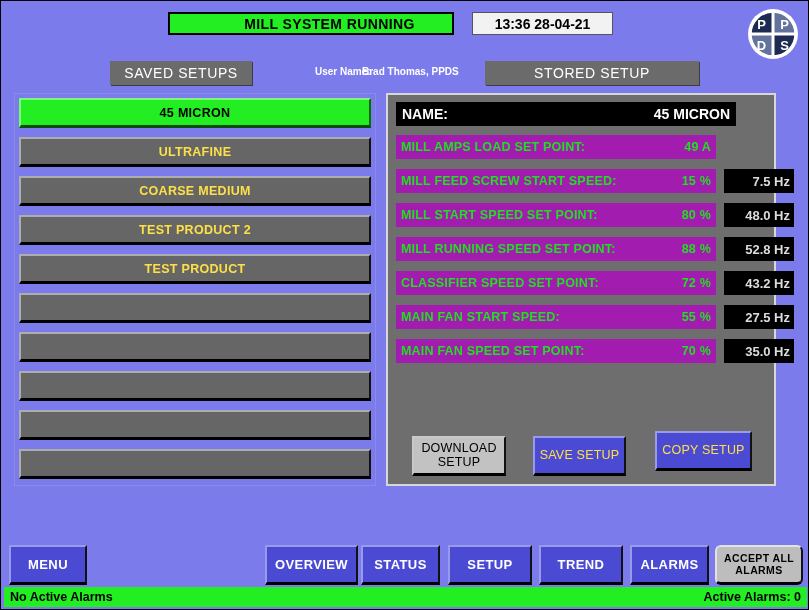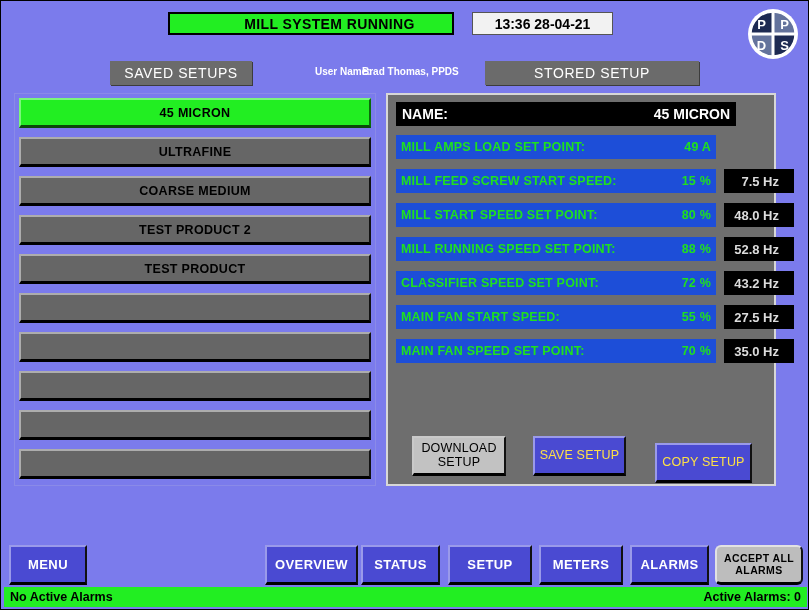--- a/index.html
+++ b/index.html
@@ -73,21 +73,21 @@
   .setup-btn {
     position: relative;
     height: 30px; margin: 0 4px 9px 4px;
     background: #666666;
     border-top: 2px solid #adadad;
     border-left: 2px solid #adadad;
     border-right: 2px solid #111;
     border-bottom: 3px solid #000;
     box-sizing: border-box;
     display: flex; align-items: center; justify-content: center;
-    color: #000000; font-size: 12.5px; font-weight: bold; letter-spacing: .3px;
+    color: #fde047; font-size: 12.5px; font-weight: bold; letter-spacing: .3px;
   }
   .setup-btn:first-child { margin-top: 4px; }
   .setup-btn.selected {
     background: #22ee22;
     color: #000000;
     border-top-color: #7bf77b;
     border-left-color: #7bf77b;
     border-right-color: #0a6b0a;
     border-bottom-color: #0a4a0a;
   }
@@ -112,33 +112,33 @@
   .name-row .k { flex: 0 0 auto; }
   .name-row .v { margin-left: auto; }
 
   .param-row {
     position: absolute; left: 8px;
     height: 24px;
   }
   .param-main {
     position: absolute; left: 0; top: 0;
     width: 320px; height: 24px;
-    background: #1d4ed8;
+    background: #a21caf;
     box-sizing: border-box; padding: 12px 5px;
     display: flex; align-items: center;
     color: #1fe01f; font-size: 12.5px; font-weight: bold;
     letter-spacing: .2px;
   }
   .param-main .k { flex: 0 0 auto; white-space: nowrap; }
   .param-main .v { margin-left: auto; white-space: nowrap; }
   .param-hz {
     position: absolute; left: 328px; top: 0;
     width: 70px; height: 24px;
     background: #000;
-    box-sizing: border-box; padding-right: 15px;
+    box-sizing: border-box; padding-right: 4px;
     display: flex; align-items: center; justify-content: flex-end;
     color: #dcdcdc; font-size: 13px; font-weight: bold;
   }
 
   
   .act-btn {
     position: absolute;
     height: 40px;
     box-sizing: border-box;
     display: flex; align-items: center; justify-content: center;
@@ -147,21 +147,21 @@
     border-top: 2px solid #c9c9c9;
     border-left: 2px solid #c9c9c9;
     border-right: 2px solid #111;
     border-bottom: 3px solid #000;
   }
   .act-btn.gray  { background: #c2c2c2; color: #000; }
   .act-btn.blue  { background: #4a4ad2; color: #fde047;
                    border-top-color: #9a9aea; border-left-color: #9a9aea; }
   #btn-download { left: 24px; top: 341px; width: 94px; }
   #btn-save     { left: 145px; top: 341px; width: 93px; }
-  #btn-copy     { left: 267px; top: 348px; width: 97px; }
+  #btn-copy     { left: 267px; top: 336px; width: 97px; }
 
   
   .nav-btn {
     position: absolute; top: 544px; height: 40px;
     background: #4a4ad2; color: #ffffff;
     box-sizing: border-box;
     display: flex; align-items: center; justify-content: center;
     text-align: center; line-height: 1.05;
     font-size: 13px; font-weight: bold; letter-spacing: .4px;
     border-top: 2px solid #9a9aea;
@@ -303,21 +303,21 @@
 
     <div id="btn-download" class="act-btn gray">DOWNLOAD SETUP</div>
     <div id="btn-save" class="act-btn blue">SAVE SETUP</div>
     <div id="btn-copy" class="act-btn blue">COPY SETUP</div>
   </div>
 
   <div id="nav-menu" class="nav-btn">MENU</div>
   <div id="nav-overview" class="nav-btn">OVERVIEW</div>
   <div id="nav-status" class="nav-btn">STATUS</div>
   <div id="nav-setup" class="nav-btn">SETUP</div>
-  <div id="nav-trend" class="nav-btn">METERS</div>
+  <div id="nav-trend" class="nav-btn">TREND</div>
   <div id="nav-alarms" class="nav-btn">ALARMS</div>
   <div id="nav-accept" class="nav-btn gray">ACCEPT ALL ALARMS</div>
 
   <div id="alarm-bar">
     <span>No Active Alarms</span>
     <span id="alarm-count">Active Alarms:  0</span>
   </div>
 
 </div>
 

